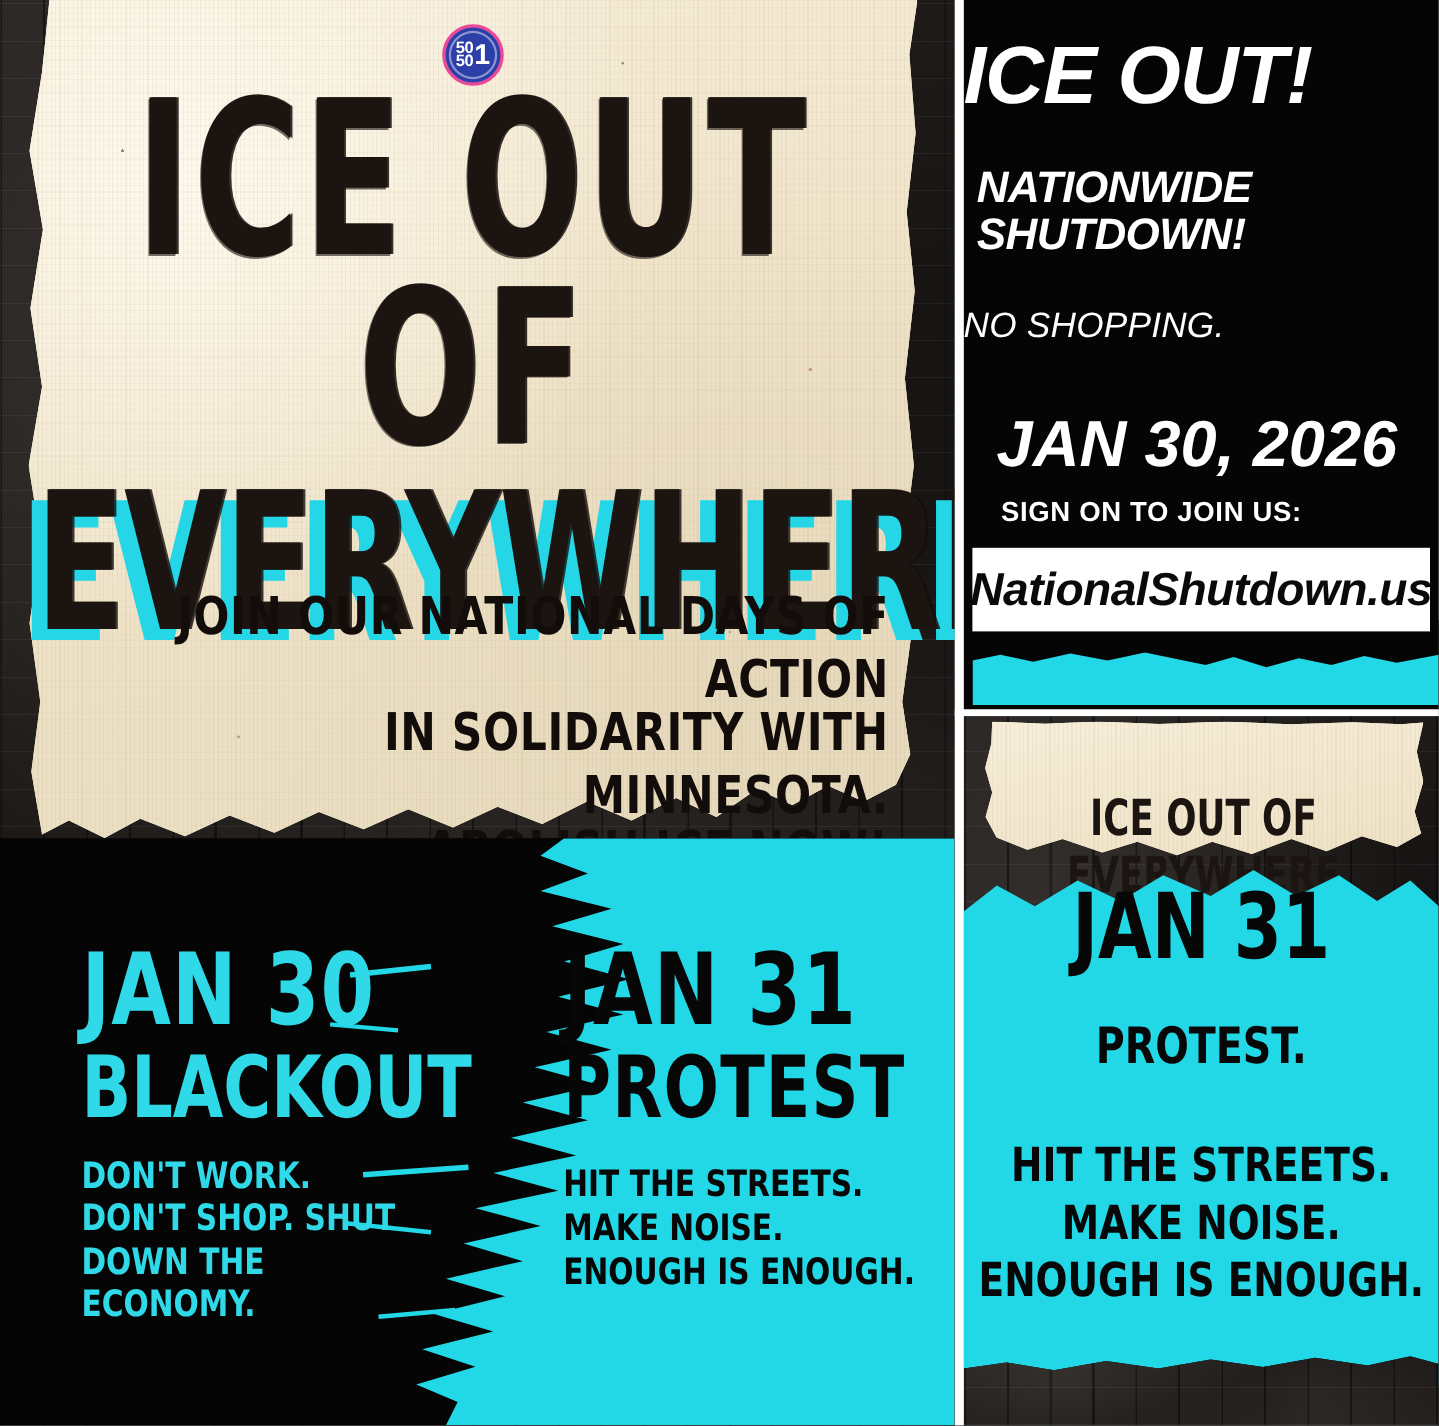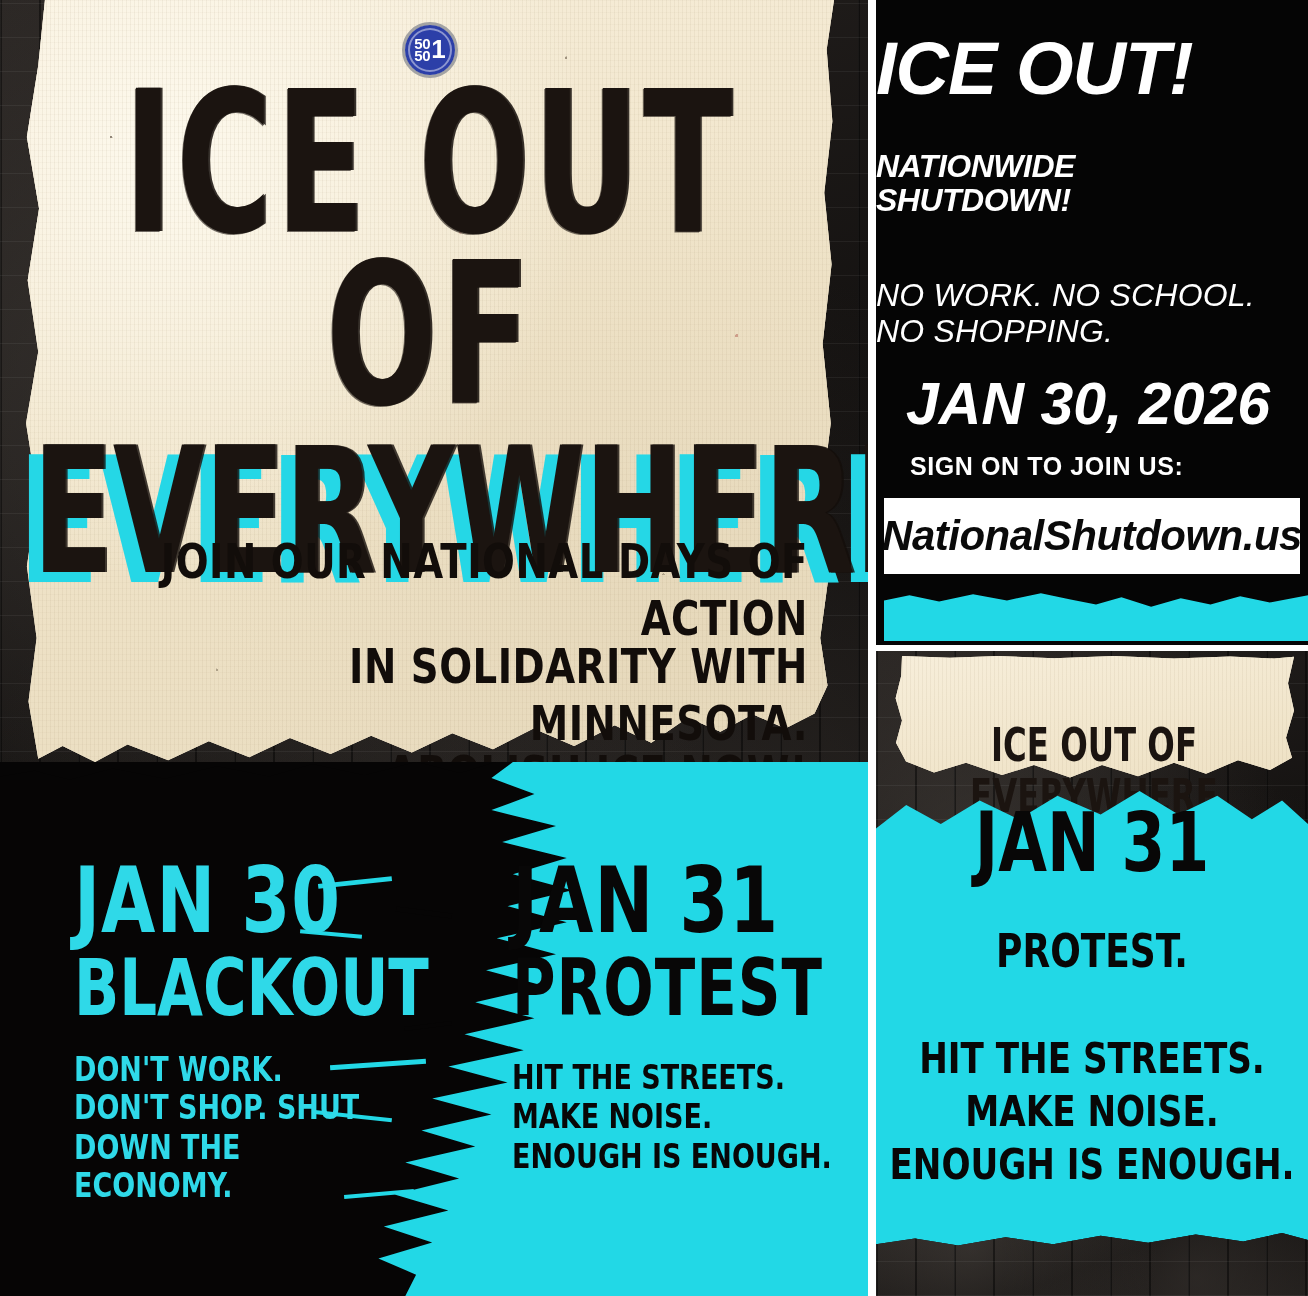--- a/index.html
+++ b/index.html
@@ -66,21 +66,21 @@
       radial-gradient(circle at 88% 44%, rgba(170,80,70,.45) 0 1.6px, transparent 1.7px),
       radial-gradient(circle at 24% 86%, rgba(60,45,30,.35) 0 1.2px, transparent 1.3px),
       radial-gradient(circle at 79% 74%, rgba(60,45,30,.30) 0 1.1px, transparent 1.2px),
       radial-gradient(circle at 54% 31%, rgba(170,90,80,.35) 0 1.4px, transparent 1.5px);
   }
 
   
   .roundel {
     position:absolute; border-radius:50%;
     background:#2c3fa8;
-    border:3px solid #a3a3a3;
+    border:3px solid #ec4899;
     box-shadow: inset 0 0 0 3px #2c3fa8, inset 0 0 0 5px rgba(255,255,255,.45);
     display:flex; align-items:center; justify-content:center;
     color:#fff; font-weight:bold; line-height:.82;
   }
   #logo-main { left:402px; top:22px; width:56px; height:56px; }
   .roundel .rd-stack { display:flex; align-items:center; }
   .roundel .rd-small { display:flex; flex-direction:column; font-size:15px; letter-spacing:-.4px; }
   .roundel .rd-one { font-size:26px; margin-left:1px; }
 
   
@@ -169,21 +169,21 @@
   #panel-tr {
     position:absolute; left:876px; top:0; width:432px; height:645px;
     background:#050505; overflow:hidden;
   }
   .ital {
     font-family:"Liberation Sans", sans-serif;
     font-style:italic; font-weight:bold; color:#ffffff;
     text-transform:uppercase; text-align:left;
   }
   #tr-iceout { position:absolute; left:0; right:0; top:34px; font-size:74px; line-height:.94; letter-spacing:-1px; }
-  #tr-nationwide { position:absolute; left:0; right:0; top:150px; font-size:32px; line-height:1.05; letter-spacing:-.5px; }
+  #tr-nationwide { position:absolute; left:0; right:0; top:150px; font-size:40px; line-height:1.05; letter-spacing:-.5px;padding-left:12px; }
   #tr-nowork { position:absolute; left:0; right:0; top:278px; font-size:32px; line-height:1.12; font-weight:normal; letter-spacing:.2px; }
   #tr-date { position:absolute; left:0; right:0; top:370px; font-size:59px; letter-spacing:0px;padding-left:30px; }
   #tr-signon { position:absolute; left:0; right:0; top:452px; font-size:25px; font-style:normal; letter-spacing:.6px;padding-left:34px; }
   #tr-urlband {
     position:absolute; left:8px; top:498px; width:416px; height:76px;
     background:#ffffff; display:flex; align-items:center; justify-content:center;
   }
   #tr-url {
     font-family:"Liberation Sans", sans-serif; font-style:italic; font-weight:bold;
     color:#0a0a0a; font-size:42px; letter-spacing:-.5px;
@@ -319,21 +319,20 @@
     </div>
   </div>
 
   <div id="panel-tr">
     <div class="ital" id="tr-iceout">ICE OUT!</div>
     <div class="ital" id="tr-nationwide">
       <div>Nationwide</div>
       <div>Shutdown!</div>
     </div>
     <div class="ital" id="tr-nowork">
-      <div>No work. No school.</div>
       <div>No shopping.</div>
     </div>
     <div class="ital" id="tr-date">Jan 30, 2026</div>
     <div class="ital" id="tr-signon">Sign on to join us:</div>
     <div id="tr-blackgap"></div>
     <div id="tr-urlband">
       <span id="tr-url">NationalShutdown.us</span>
     </div>
     <div id="tr-cyanband"></div>
   </div>

